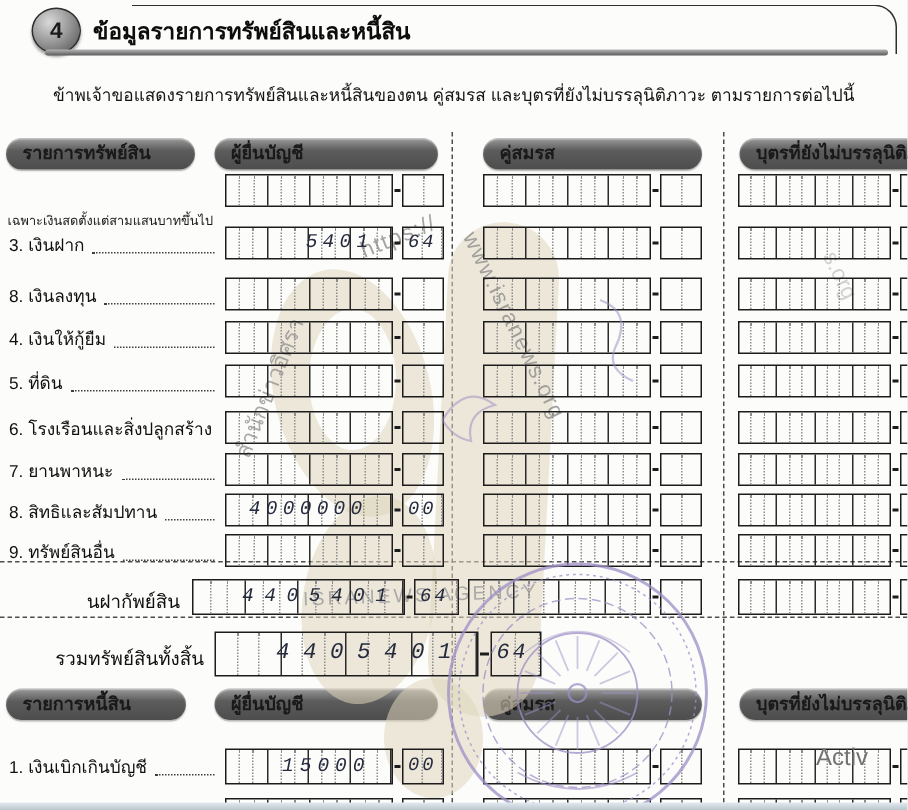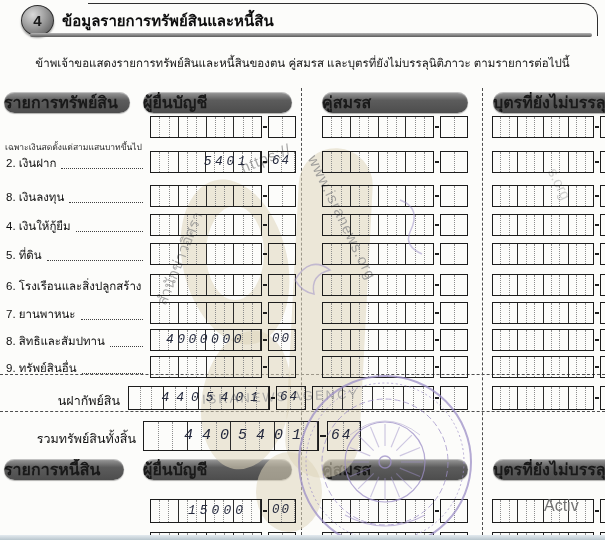--- a/index.html
+++ b/index.html
@@ -16,22 +16,22 @@
         font-weight:bold;font-size:15px;color:#1a1a1a;}
   .title{position:absolute;left:62px;top:9px;font-size:15px;font-weight:bold;color:#0d0d0d;}
   .title-rule{position:absolute;left:30px;top:33px;width:562px;height:4px;border-radius:3px;
         background:linear-gradient(180deg,#b5b5b5,#5a5a5a);}
   .intro{position:absolute;left:0;top:54px;width:605px;text-align:center;
         font-size:11.5px;color:#141414;}
   
   .pill{position:absolute;height:21px;border-radius:11px;box-sizing:border-box;
         background:linear-gradient(180deg,#9b9b9b,#5c5c5c 40%,#4d4d4d);
         box-shadow:inset 0 1px 1px rgba(255,255,255,.45),0 1px 1px rgba(0,0,0,.3);
-        color:#191919;font-weight:bold;font-size:16px;line-height:21px;
-        white-space:nowrap;overflow:hidden;}
+        color:#191919;font-weight:bold;font-size:12px;line-height:21px;
+        padding-left:11px;white-space:nowrap;overflow:hidden;}
   
   .vsep{position:absolute;top:88px;bottom:0;width:0;border-left:1.6px dashed #4d4d4d;}
   .hdash{position:absolute;left:0;width:605px;height:0;border-top:1.6px dashed #4d4d4d;}
   
   .rowlabel{position:absolute;display:flex;align-items:flex-end;font-size:11.5px;color:#0f0f0f;}
   .rowlabel .lead{flex:1;border-bottom:1.6px dotted #3f3f3f;margin:0 5px 3px 5px;}
   .note{position:absolute;font-size:8.5px;color:#1c1c1c;}
   .tot-label{position:absolute;font-size:12.5px;color:#0f0f0f;text-align:right;}
   
   .mainbox,.satbox{position:absolute;display:flex;box-sizing:border-box;
@@ -141,21 +141,21 @@
         <div class="cell g"></div>
         <div class="cell"></div>
         <div class="cell"></div>
         <div class="cell g"></div>
       </div>
       <div class="dashlink" style="left: 595px; top: 126px; width: 4px;"></div>
       <div class="satbox" style="left: 600px; top: 116px; width: 28px; height: 22px;">
         <div class="cell"></div>
       </div>
       <div class="rowlabel" style="left: 6px; top: 154px; width: 142px;">
-        <div style="white-space: nowrap;">2. เงินฝาก</div>
+        <div style="white-space: nowrap;">3. เงินฝาก</div>
         <div class="lead"></div>
       </div>
       <div class="mainbox" style="left: 150px; top: 151px; width: 112px; height: 22px;">
         <div class="cell"></div>
         <div class="cell"></div>
         <div class="cell g"></div>
         <div class="cell"></div>
         <div class="cell"></div>
         <div class="cell g"></div>
         <div class="cell"></div>
@@ -704,20 +704,24 @@
         <div class="cell"></div>
         <div class="cell"></div>
         <div class="cell g"></div>
         <div class="val" style="right: 8px; letter-spacing: 9px; font-size: 15px;">4405401</div>
       </div>
       <div class="dashlink" style="left: 320px; top: 435px; width: 6px;"></div>
       <div class="satbox" style="left: 327px; top: 421px; width: 34px; height: 30px;">
         <div class="cell"></div>
         <div class="cell"></div>
         <div class="val" style="left: 3px; letter-spacing: 2px; font-size: 14.5px;">64</div>
+      </div>
+      <div class="rowlabel" style="left: 6px; top: 502px; width: 142px;">
+        <div style="white-space: nowrap;">1. เงินเบิกเกินบัญชี</div>
+        <div class="lead"></div>
       </div>
       <div class="mainbox" style="left: 150px; top: 499px; width: 112px; height: 24px;">
         <div class="cell"></div>
         <div class="cell"></div>
         <div class="cell g"></div>
         <div class="cell"></div>
         <div class="cell"></div>
         <div class="cell g"></div>
         <div class="cell"></div>
         <div class="cell"></div>

